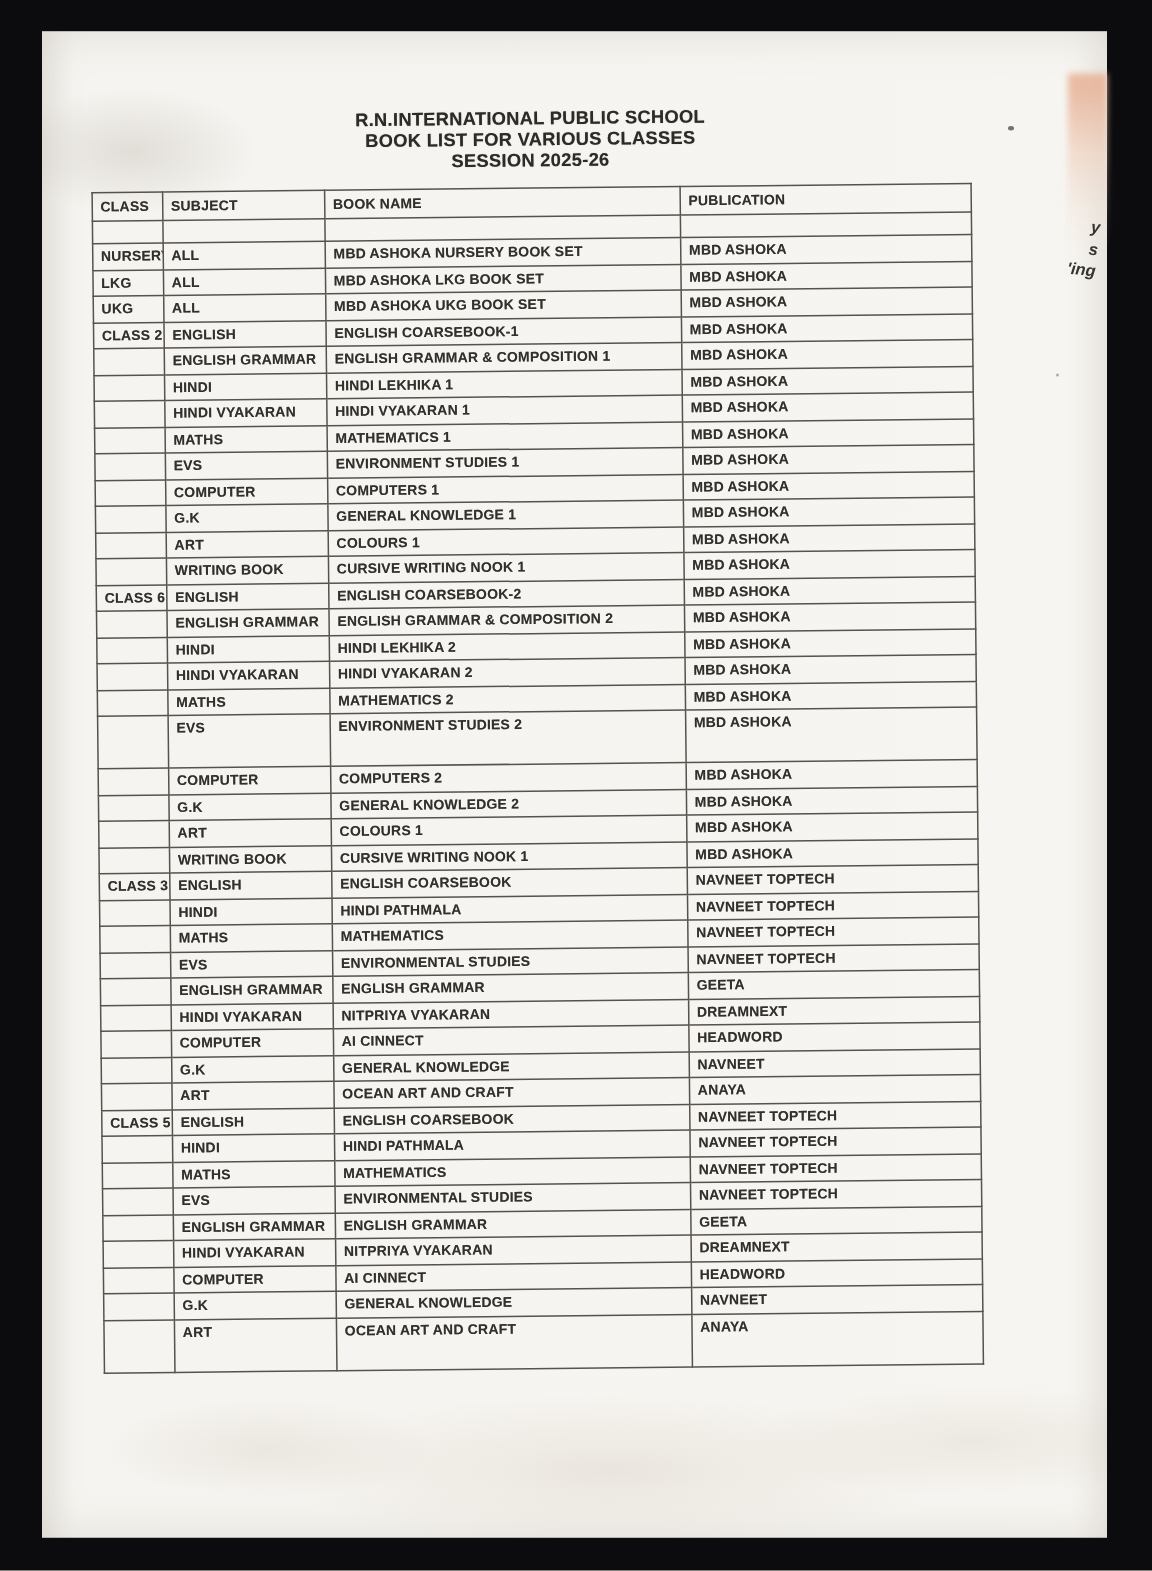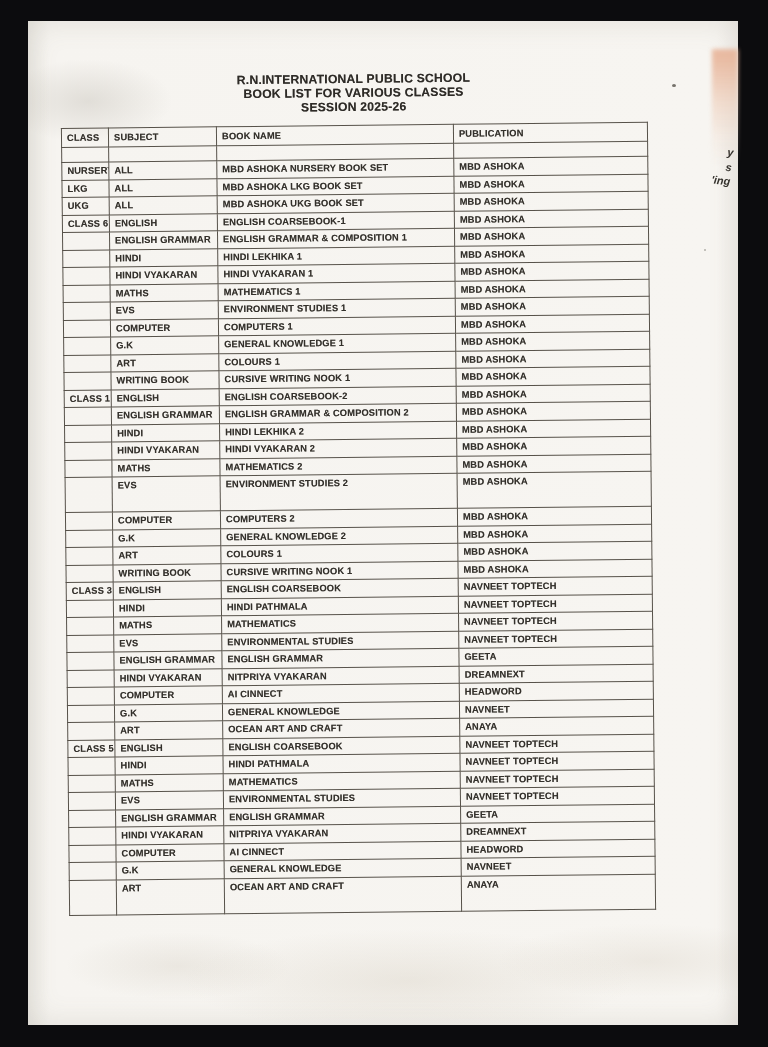--- a/index.html
+++ b/index.html
@@ -155,21 +155,21 @@
     <td>MBD ASHOKA LKG BOOK SET</td>
     <td>MBD ASHOKA</td>
   </tr>
             <tr>
     <td>UKG</td>
     <td>ALL</td>
     <td>MBD ASHOKA UKG BOOK SET</td>
     <td>MBD ASHOKA</td>
   </tr>
             <tr>
-    <td>CLASS 6</td>
+    <td>CLASS 2</td>
     <td>ENGLISH</td>
     <td>ENGLISH COARSEBOOK-1</td>
     <td>MBD ASHOKA</td>
   </tr>
             <tr>
     <td></td>
     <td>ENGLISH GRAMMAR</td>
     <td>ENGLISH GRAMMAR &amp; COMPOSITION 1</td>
     <td>MBD ASHOKA</td>
   </tr>
@@ -215,21 +215,21 @@
     <td>COLOURS 1</td>
     <td>MBD ASHOKA</td>
   </tr>
             <tr>
     <td></td>
     <td>WRITING BOOK</td>
     <td>CURSIVE WRITING NOOK 1</td>
     <td>MBD ASHOKA</td>
   </tr>
             <tr>
-    <td>CLASS 1</td>
+    <td>CLASS 6</td>
     <td>ENGLISH</td>
     <td>ENGLISH COARSEBOOK-2</td>
     <td>MBD ASHOKA</td>
   </tr>
             <tr>
     <td></td>
     <td>ENGLISH GRAMMAR</td>
     <td>ENGLISH GRAMMAR &amp; COMPOSITION 2</td>
     <td>MBD ASHOKA</td>
   </tr>

